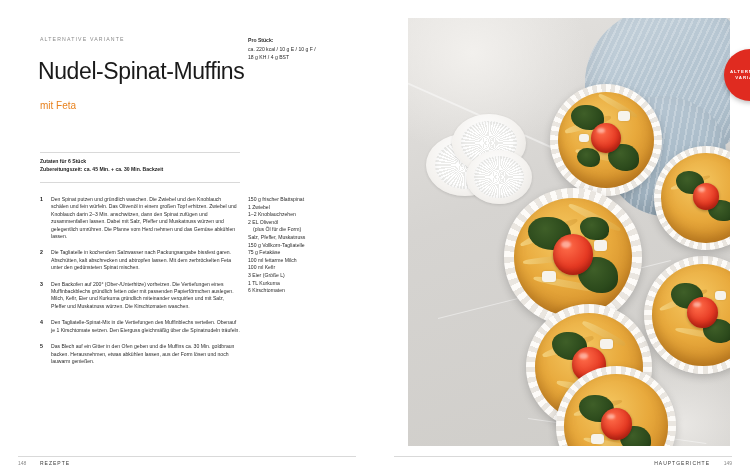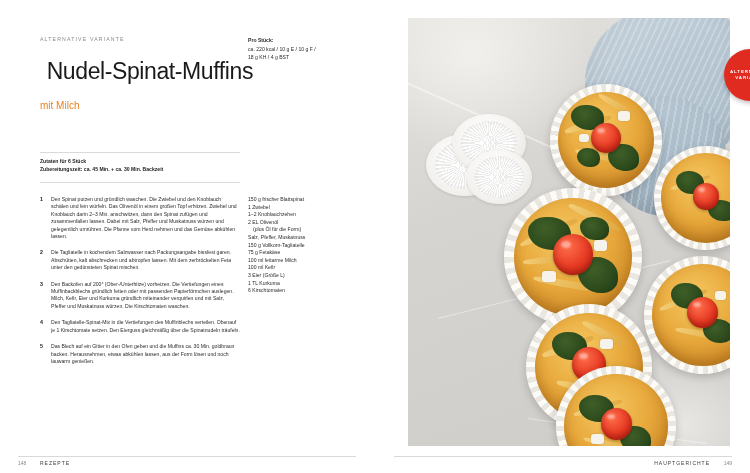--- a/index.html
+++ b/index.html
@@ -43,21 +43,20 @@
   .recipe-title {
     position: absolute;
     left: 38px;
     top: 44px;
     width: 215px;
     font-size: 23px;
     line-height: 25px;
     font-weight: 400;
     letter-spacing: -0.4px;
     color: #1a1a1a;
-    text-align: right;
   }
   .recipe-sub {
     position: absolute;
     left: 40px;
     top: 100px;
     font-size: 10px;
     color: #e8821e;
     font-weight: 400;
   }
   .nutrition {
@@ -369,21 +368,21 @@
 </style>
 </head>
 <body>
 
 <div class="spread">
 
   <div class="left-page">
 
     <div class="eyebrow">ALTERNATIVE VARIANTE</div>
     <h1 class="recipe-title">Nudel-Spinat-Muffins</h1>
-    <div class="recipe-sub">mit Milch</div>
+    <div class="recipe-sub">mit Feta</div>
 
     <div class="nutrition">
       <span class="n-title">Pro Stück:</span>
       <span>ca. 220 kcal / 10 g E / 10 g F /</span><br>
       <span>18 g KH / 4 g BST</span>
     </div>
 
     <div class="rule-top"></div>
     <div class="meta-block">
       <span>Zutaten für 6 Stück</span><br>

